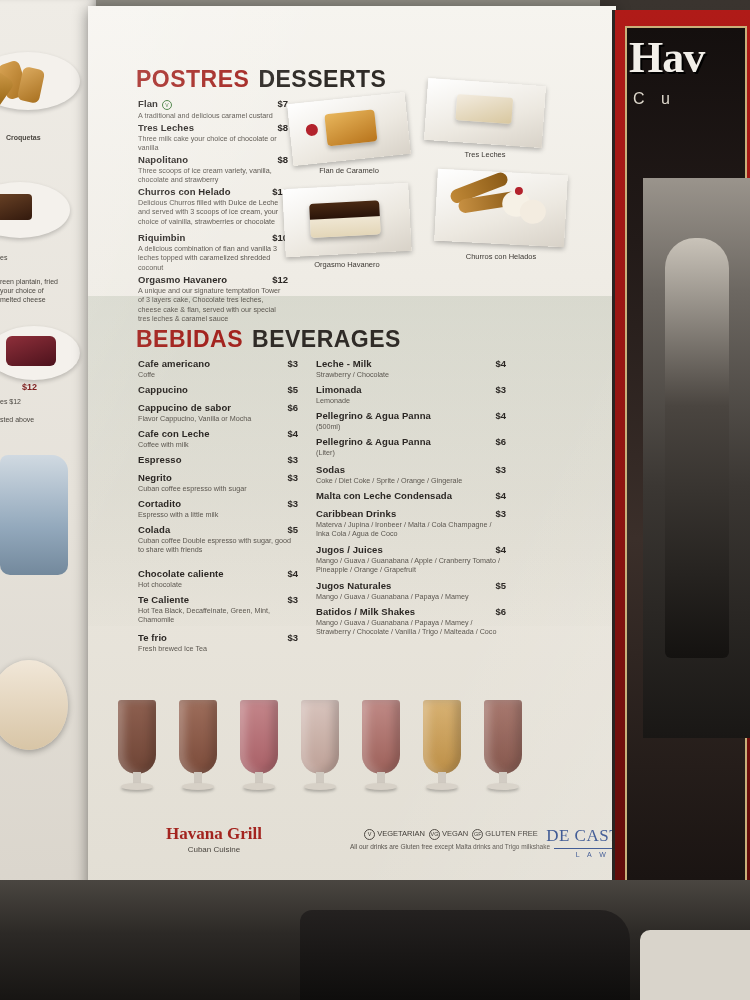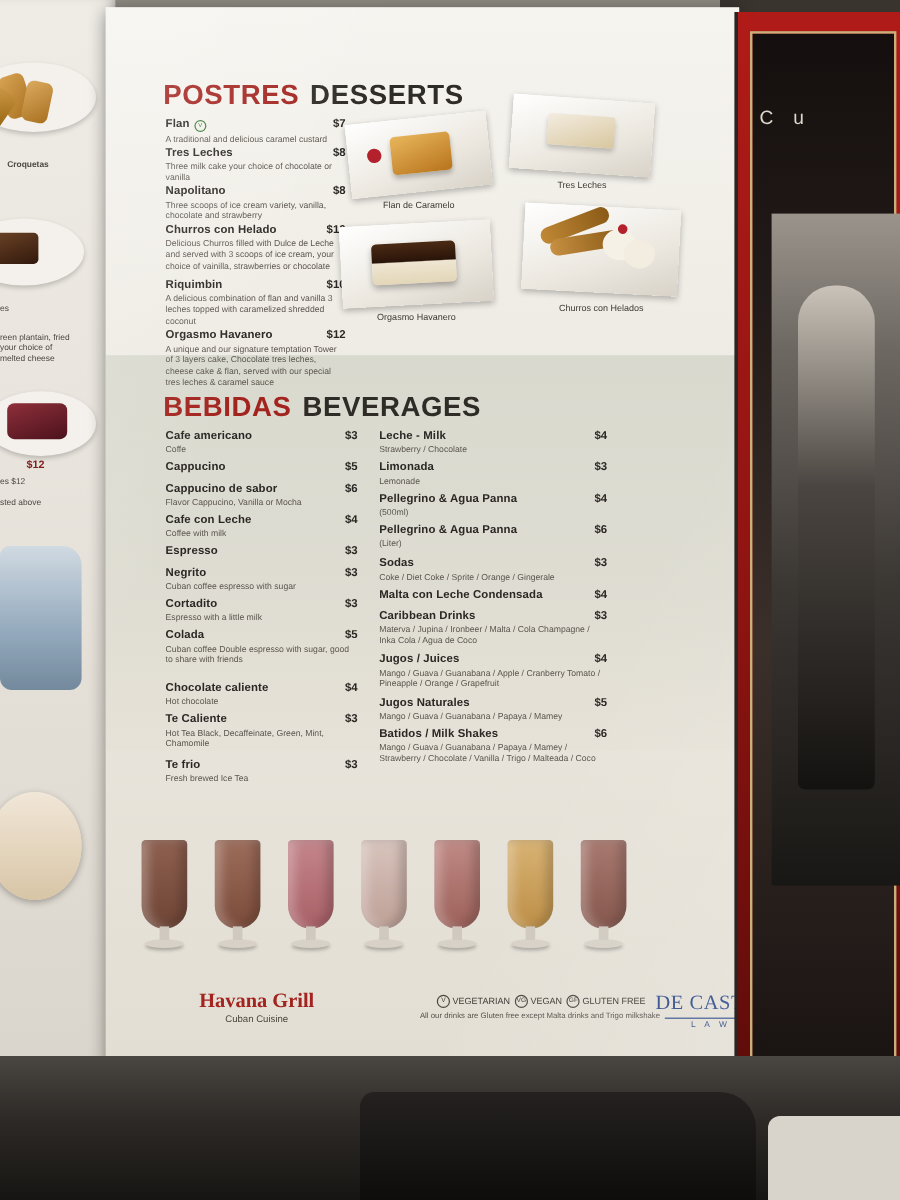--- a/index.html
+++ b/index.html
@@ -496,17 +496,18 @@
     <div class="s2">L A W   G R O U P</div>
   </div>
 
   <div class="glare"></div>
 </div>
 
 <div class="red-board">
   <div class="rb-inner">
     <div class="rb-photo"></div>
   </div>
+  <div class="rb-title">Hav</div>
   <div class="rb-sub">C u</div>
 </div>
 
 <div class="bottom-dark"></div>
 <div class="white-strip"></div>
 
 </body></html>

